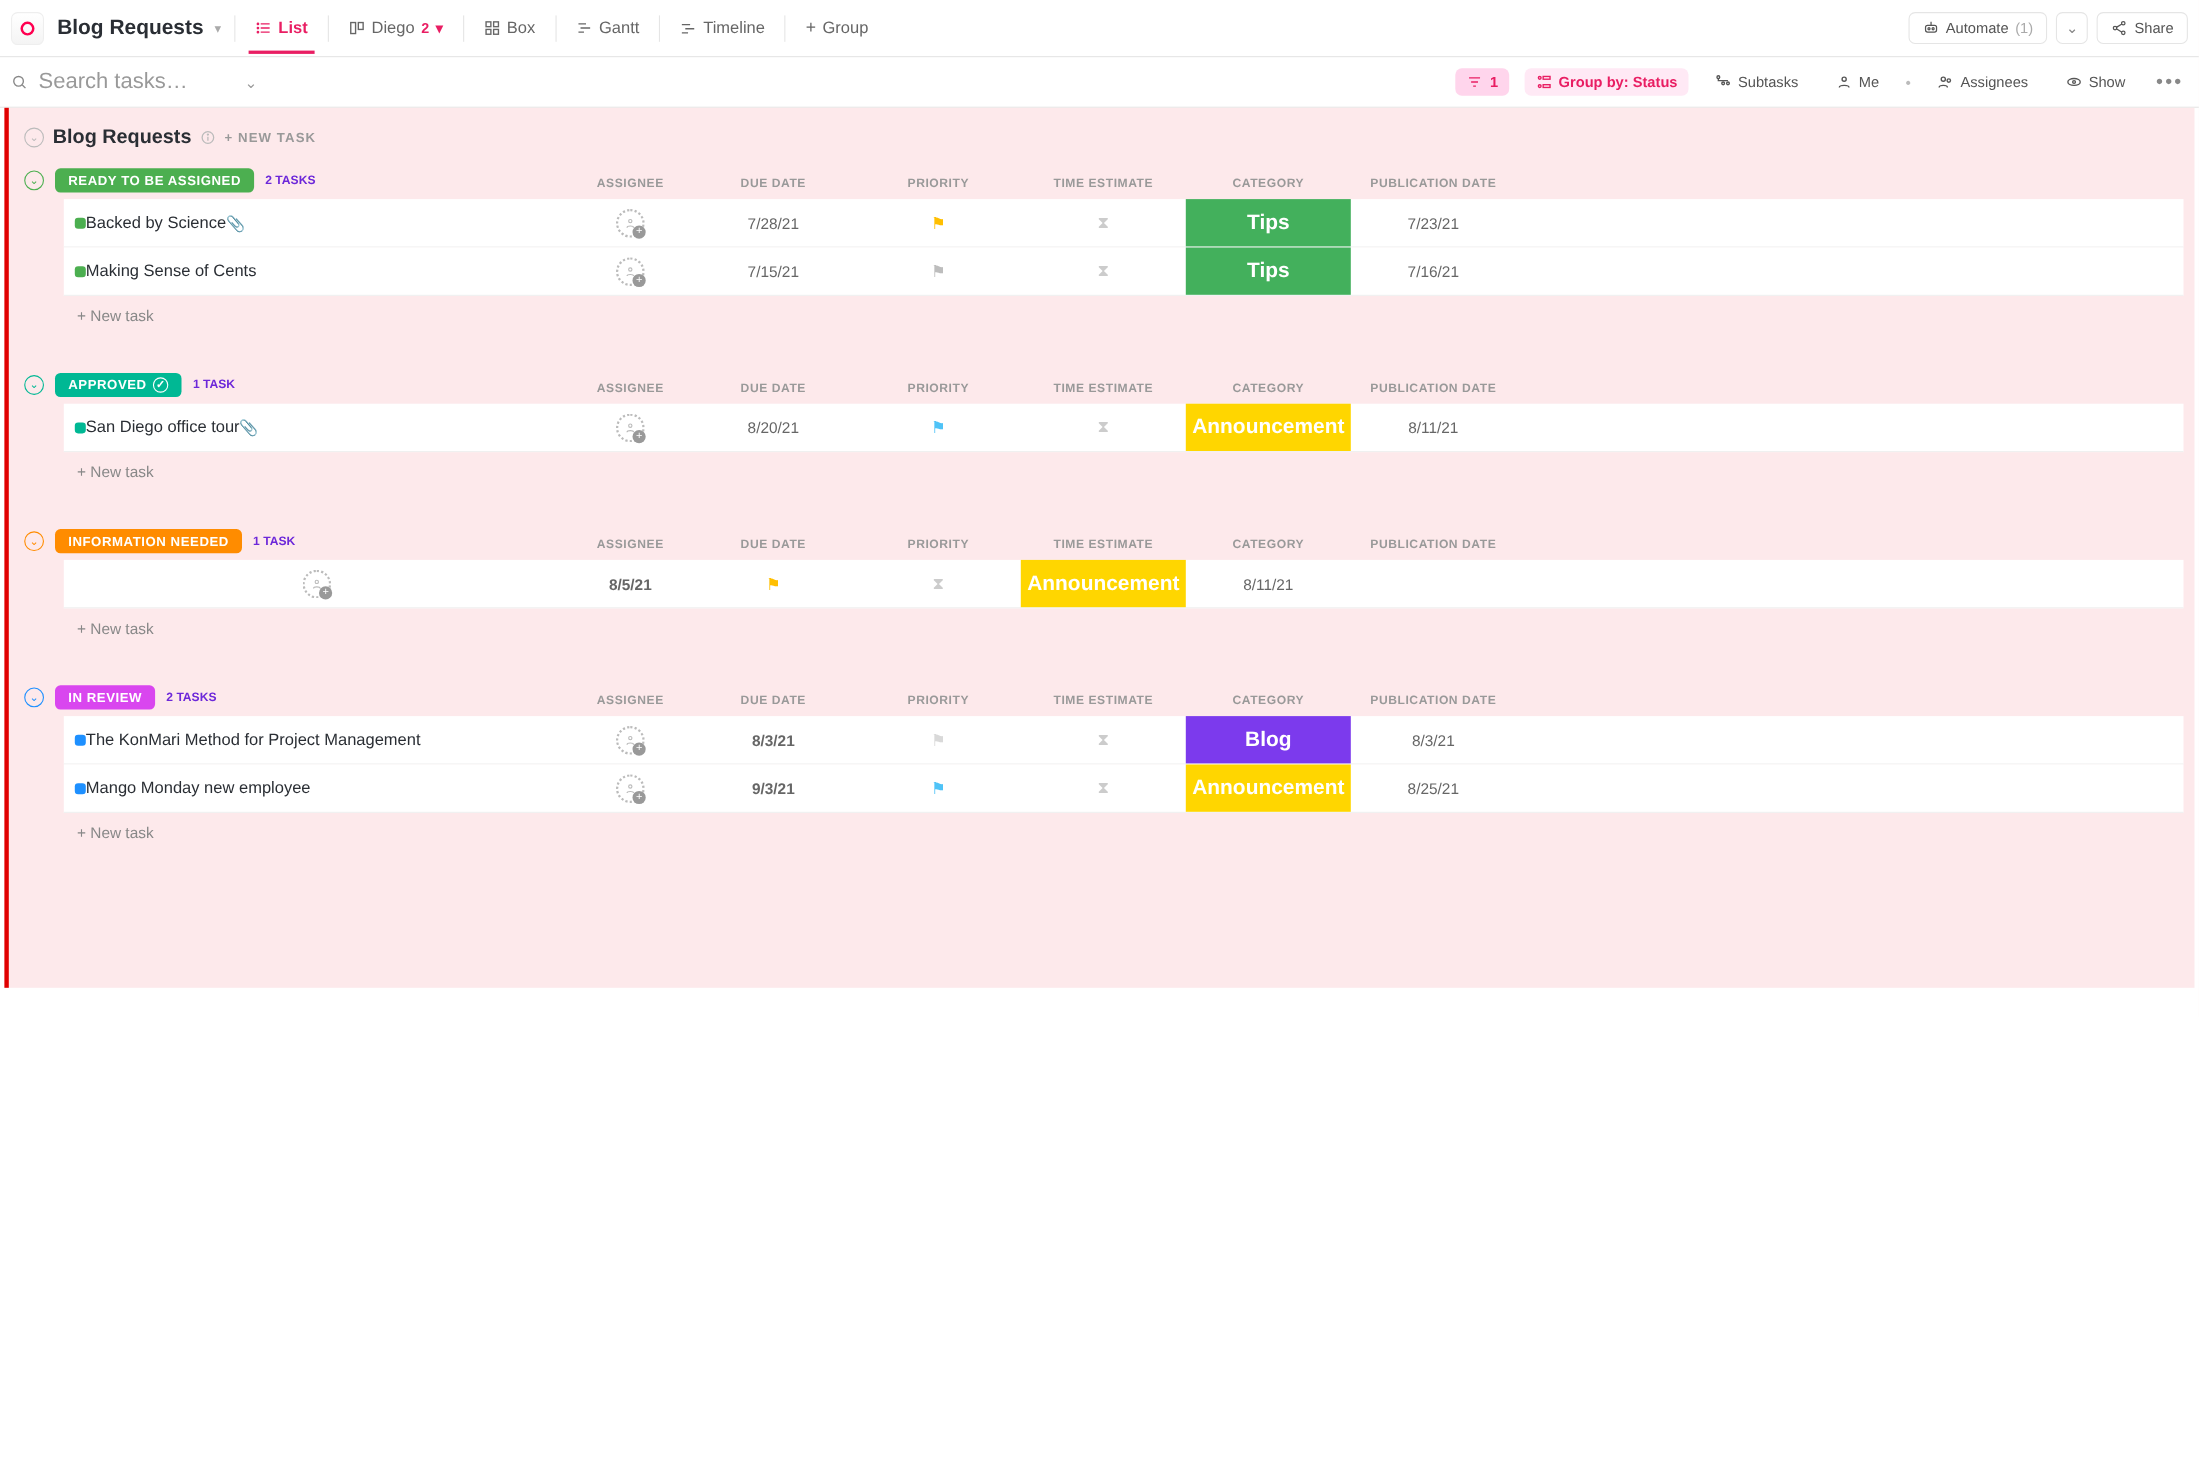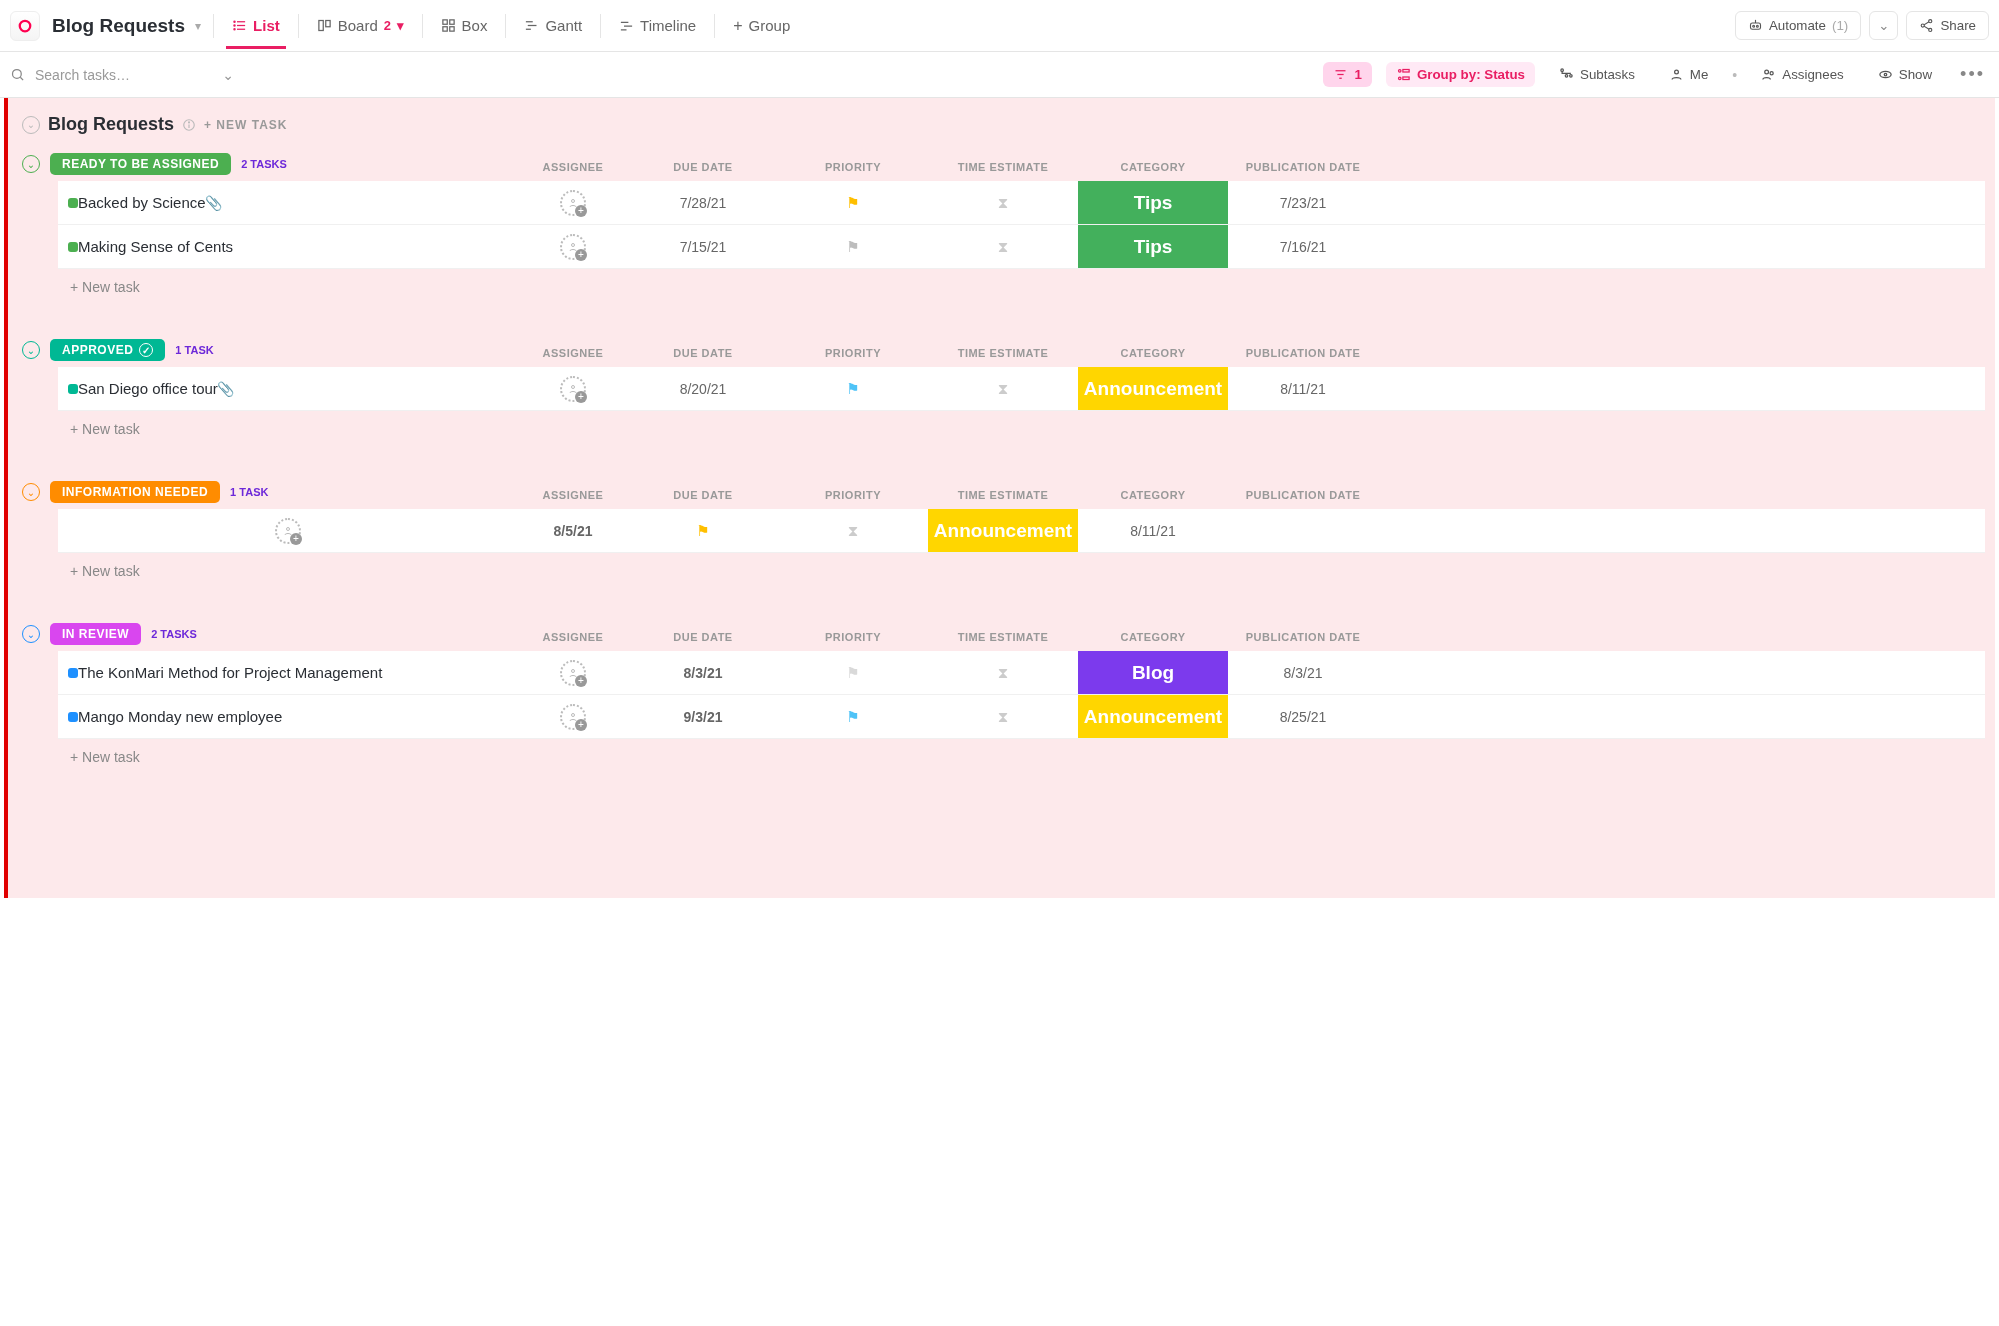--- a/index.html
+++ b/index.html
@@ -20,21 +20,21 @@
   .view-tab.active{color:var(--pink);font-weight:600;}
   .view-tab.active::after{content:"";position:absolute;bottom:-1px;left:0;right:0;height:3px;background:var(--pink);}
   .view-badge{color:var(--pink);font-weight:700;font-size:13px;}
   .spacer{flex:1;}
   .chip-btn{display:flex;align-items:flex-end;gap:6px;border:1px solid var(--border);border-radius:6px;padding:6px 12px;background:#fff;color:#555;cursor:pointer;}
   .chip-btn .count{color:#aaa;}
   .drop-caret{border:1px solid var(--border);border-radius:6px;padding:6px 8px;background:#fff;color:#888;cursor:pointer;}
   
   .hdr2{display:flex;align-items:center;height:46px;border-bottom:1px solid var(--border);padding:0 10px;gap:14px;}
   .search-wrap{display:flex;align-items:center;gap:8px;color:#888;width:230px;}
-  .search-wrap input{border:none;outline:none;font-size:14px;color:#1d4ed8;width:160px;}
+  .search-wrap input{border:none;outline:none;font-size:20px;color:#1d4ed8;width:160px;}
   .search-wrap input::placeholder{color:#999;}
   .search-caret{color:#999;cursor:pointer;margin-left:auto;padding:2px 6px;}
   .pillbtn{display:flex;align-items:center;gap:6px;color:#555;cursor:pointer;border:none;background:none;padding:5px 10px;border-radius:6px;}
   .pillbtn.pink-solid{background:#ffd5ec;color:var(--pink);font-weight:600;}
   .pillbtn.pink-light{background:#ffe9f5;color:var(--pink);font-weight:600;}
   .pillbtn svg,.chip-btn svg,.view-tab svg{width:15px;height:15px;}
   .dot-sep{color:#bbb;}
   .more-dots{font-size:18px;letter-spacing:2px;color:#888;cursor:pointer;padding:2px 4px;}
   
   .main-wrap{padding:0 4px 30px 4px;}
@@ -89,21 +89,21 @@
         <circle cx="4" cy="18" r="1"></circle>
       </svg>
     <span>List</span>
   </button>
   <div class="vsep"></div>
   <button class="view-tab">
     <svg viewBox="0 0 24 24" fill="none" stroke="currentColor" stroke-width="2">
         <rect x="3" y="4" width="7" height="16"></rect>
         <rect x="14" y="4" width="7" height="10"></rect>
       </svg>
-    <span>Board</span>
+    <span>Diego</span>
     <span class="view-badge">2</span>
     <span class="view-badge">▾</span>
   </button>
   <div class="vsep"></div>
   <button class="view-tab">
     <svg viewBox="0 0 24 24" fill="none" stroke="currentColor" stroke-width="2">
         <rect x="3" y="3" width="7" height="7"></rect>
         <rect x="14" y="3" width="7" height="7"></rect>
         <rect x="3" y="14" width="7" height="7"></rect>
         <rect x="14" y="14" width="7" height="7"></rect>

